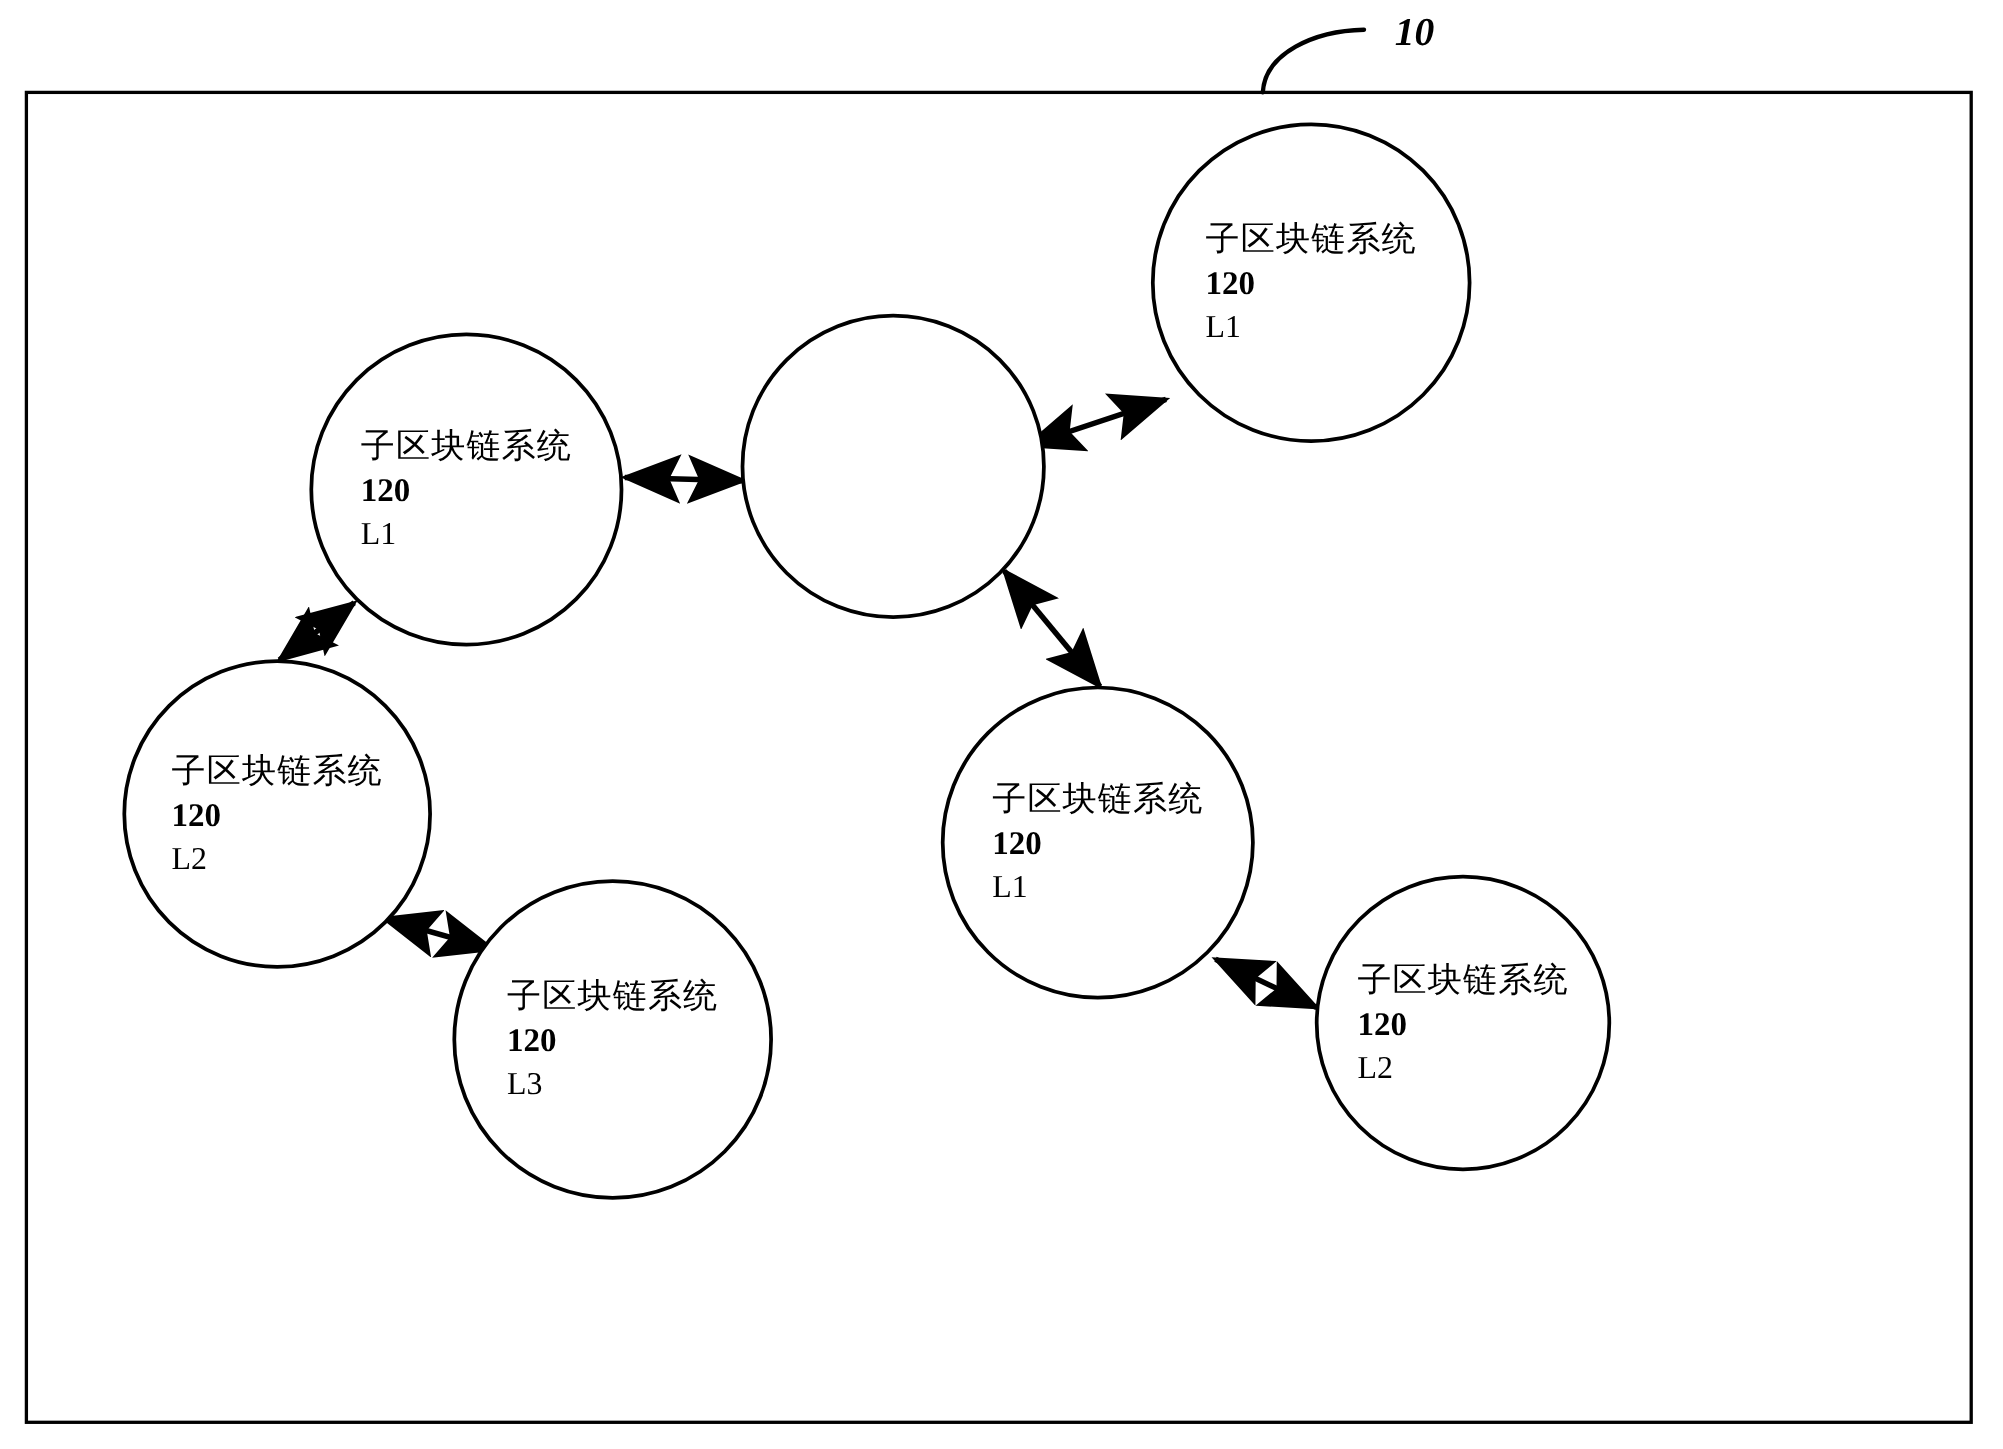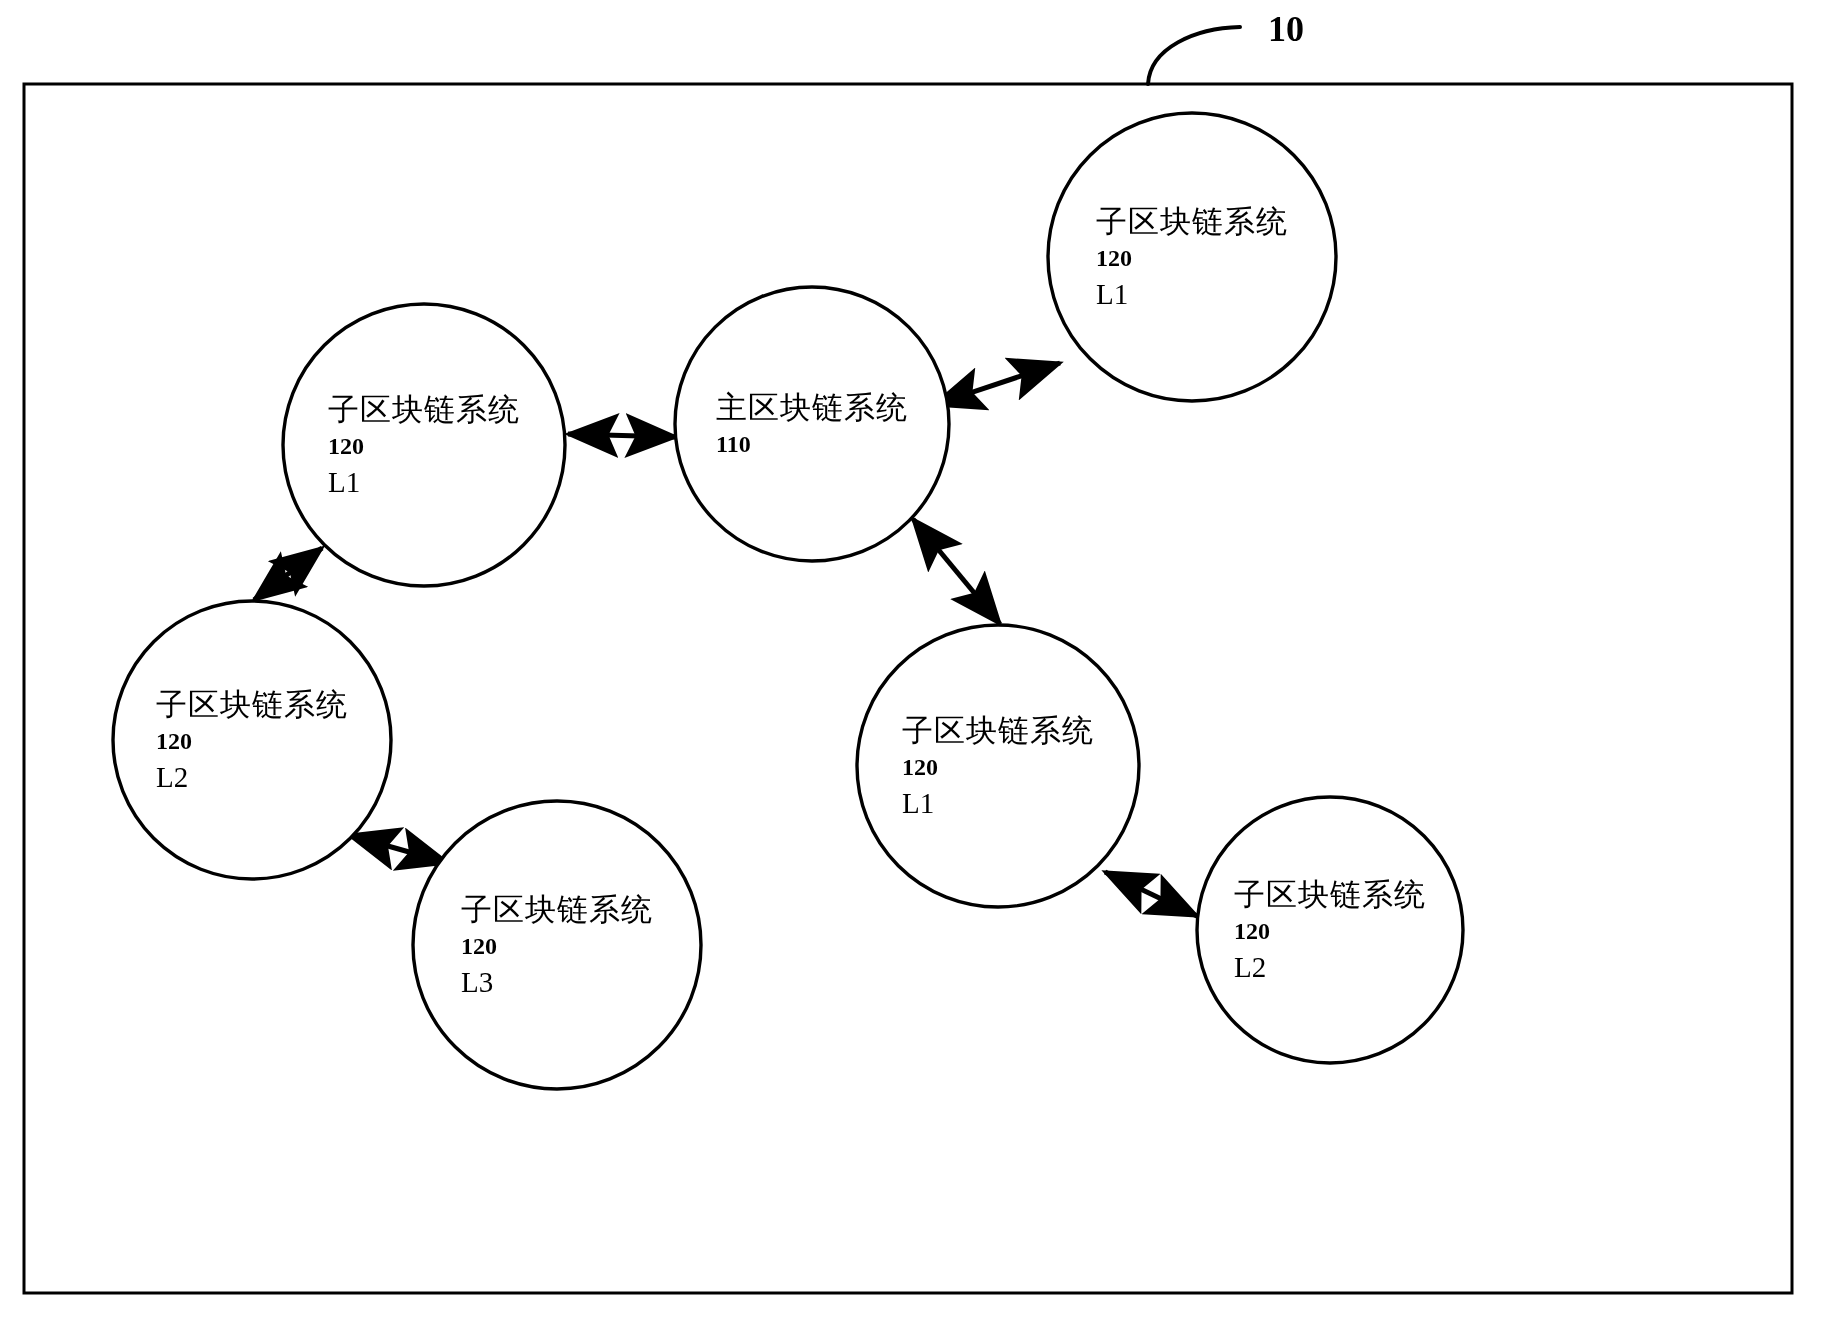--- a/index.html
+++ b/index.html
@@ -36,35 +36,36 @@
     transform: translate(-50%, -50%);
     pointer-events: none;
   }
   .node-title {
     font-size: 31px;
     font-weight: 400;
     letter-spacing: 1px;
     font-family: "Liberation Serif", "DejaVu Serif", serif;
   }
   .node-number {
-    font-size: 24px;
+    font-size: 30px;
     font-weight: bold;
     font-family: "Liberation Serif", "DejaVu Serif", serif;
   }
   .node-level {
     font-size: 29px;
     font-weight: 400;
     font-family: "Liberation Serif", "DejaVu Serif", serif;
   }
   .figure-ref {
     position: absolute;
     font-size: 36px;
     font-weight: bold;
     color: #000000;
     font-family: "Liberation Serif", "DejaVu Serif", serif;
+    font-style: italic;
   }
 </style>
 </head>
 <body>
 
 <div id="figure-root">
 
   <svg id="figure-svg" viewBox="0 0 1821 1317" xmlns="http://www.w3.org/2000/svg">
     <defs>
       <marker id="arrowhead-end" markerWidth="11" markerHeight="9" refX="10.2" refY="4.5" orient="auto" markerUnits="strokeWidth">
@@ -92,24 +93,20 @@
     <circle cx="1192" cy="257" r="144" fill="#ffffff" stroke="#000000" stroke-width="3.4"></circle>
     <circle cx="424" cy="445" r="141" fill="#ffffff" stroke="#000000" stroke-width="3.4"></circle>
     <circle cx="252" cy="740" r="139" fill="#ffffff" stroke="#000000" stroke-width="3.4"></circle>
     <circle cx="557" cy="945" r="144" fill="#ffffff" stroke="#000000" stroke-width="3.4"></circle>
     <circle cx="998" cy="766" r="141" fill="#ffffff" stroke="#000000" stroke-width="3.4"></circle>
     <circle cx="1330" cy="930" r="133" fill="#ffffff" stroke="#000000" stroke-width="3.4"></circle>
   </svg>
 
   <div class="figure-ref" style="left:1268px; top:8px;">10</div>
 
-  <div class="node-label" style="left:812px; top:424px;">
-    <div class="node-title">主区块链系统</div>
-    <div class="node-number">110</div>
-  </div>
 
   <div class="node-label" style="left:1192px; top:257px;">
     <div class="node-title">子区块链系统</div>
     <div class="node-number">120</div>
     <div class="node-level">L1</div>
   </div>
 
   <div class="node-label" style="left:424px; top:445px;">
     <div class="node-title">子区块链系统</div>
     <div class="node-number">120</div>

